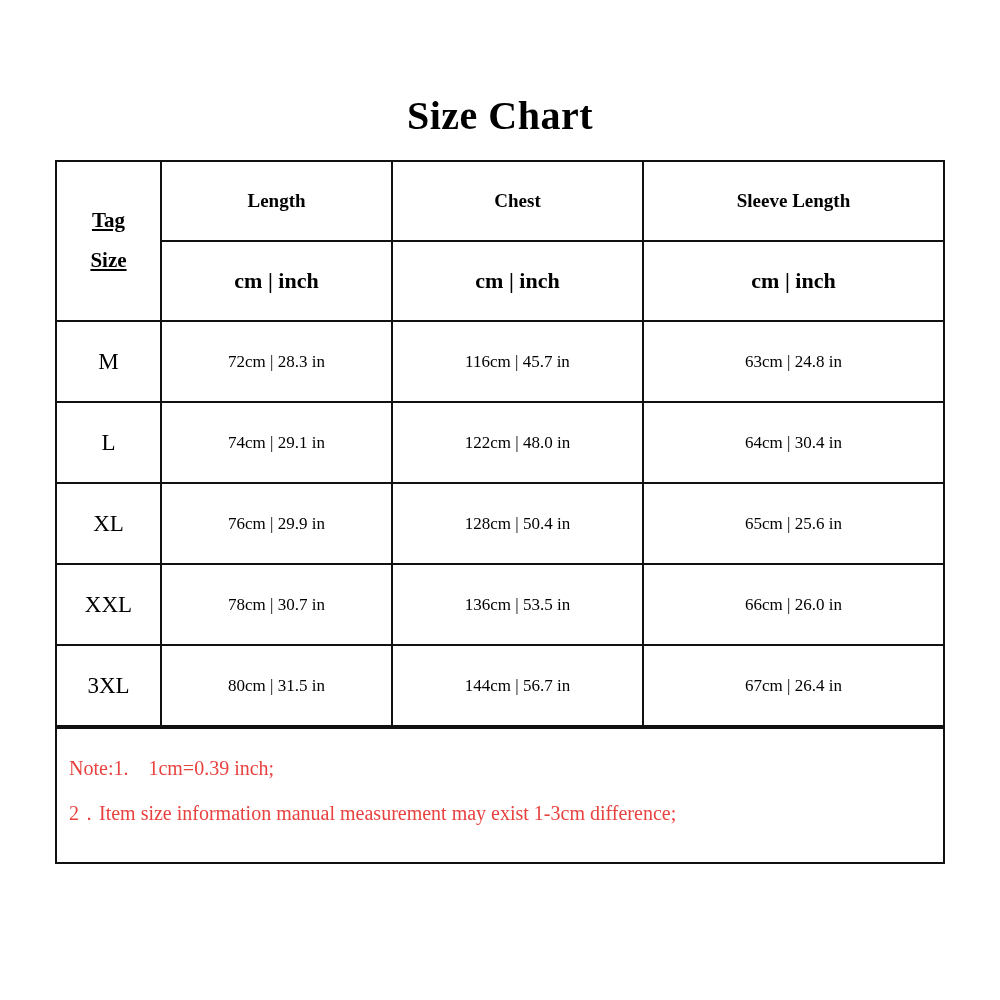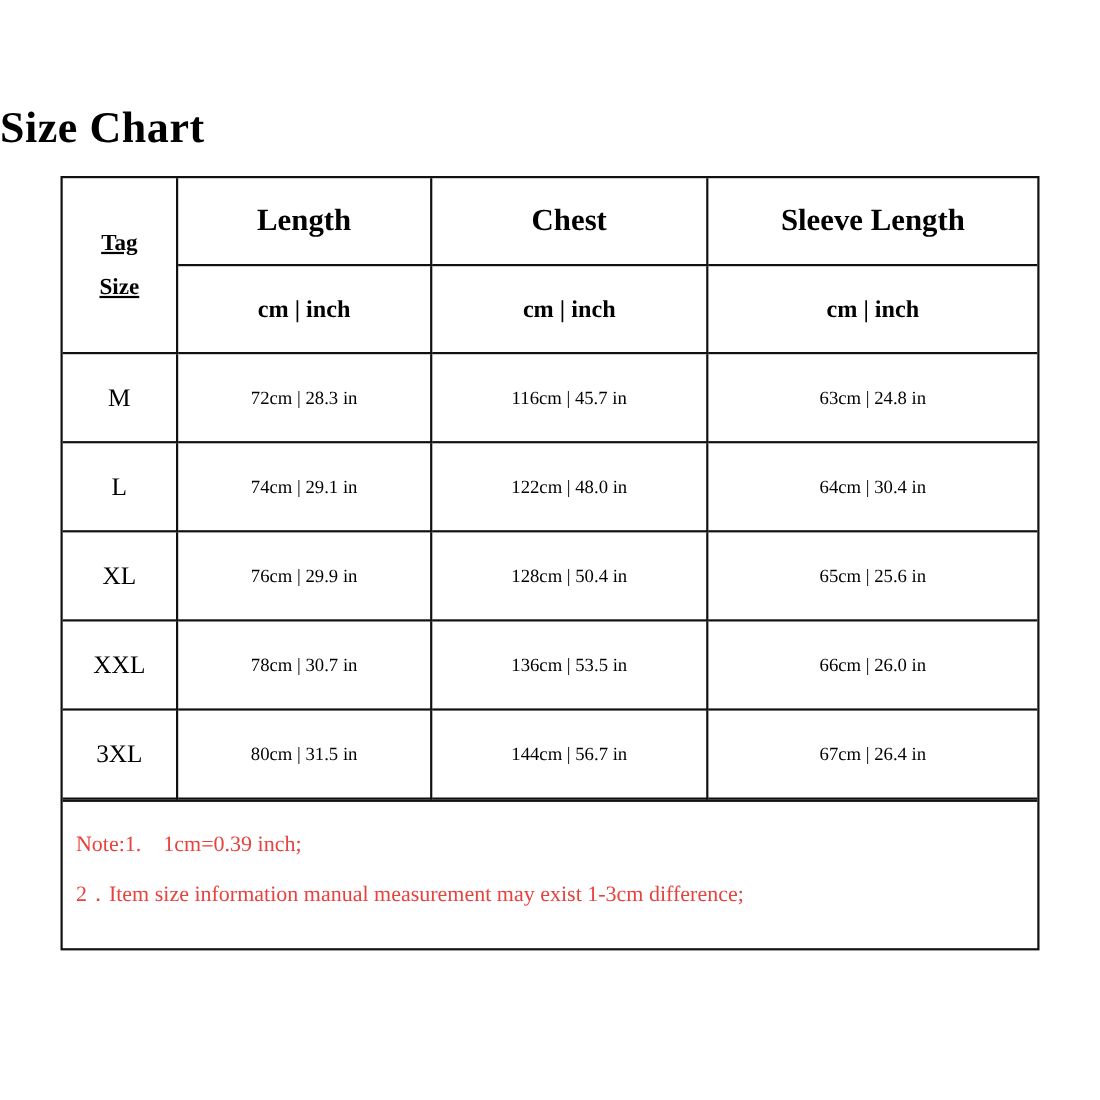--- a/index.html
+++ b/index.html
@@ -21,20 +21,21 @@
     top: 0;
     width: 1000px;
     height: 1000px;
     background: #ffffff;
   }
   .title {
     position: absolute;
     left: 0;
     top: 92px;
     width: 1000px;
+    text-align: center;
     font-size: 40px;
     font-weight: bold;
     letter-spacing: 0.5px;
     font-family: "Liberation Serif", serif;
   }
   .chart-wrap {
     position: absolute;
     left: 55px;
     top: 160px;
     width: 890px;
@@ -63,21 +64,21 @@
   table.size-table tr td:last-child, table.size-table tr th:last-child {
     border-right: none;
   }
   .col-tag { width: 104px; }
   .col-len { width: 231px; }
   .col-chest { width: 251px; }
   .col-sleeve { width: 300px; }
 
   .hdr-main {
     height: 78px;
-    font-size: 28px;
+    font-size: 19px;
     font-weight: bold;
   }
   .hdr-sub {
     height: 78px;
     font-size: 22px;
     font-weight: bold;
   }
   .tag-cell {
     font-size: 21px;
     font-weight: bold;

